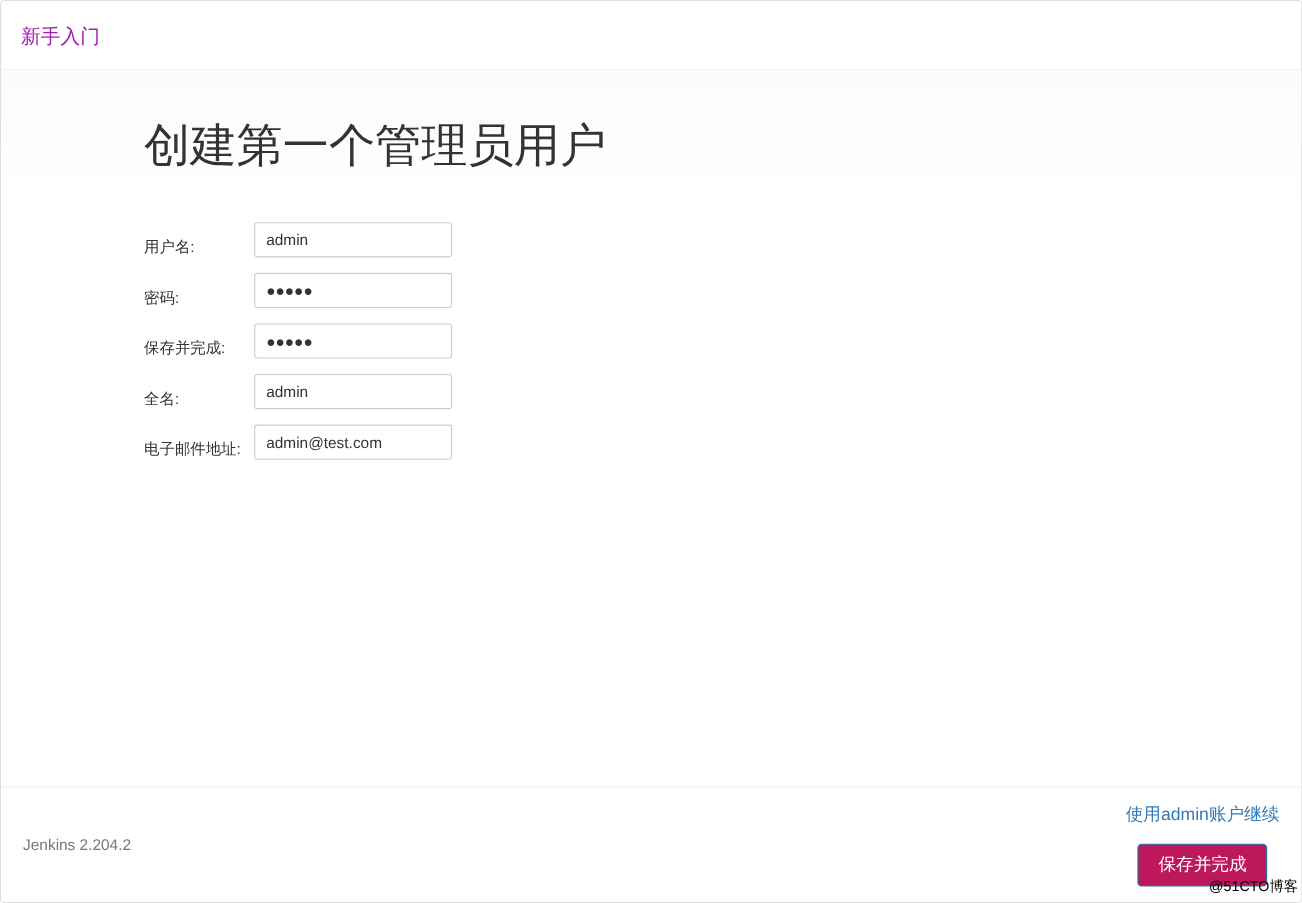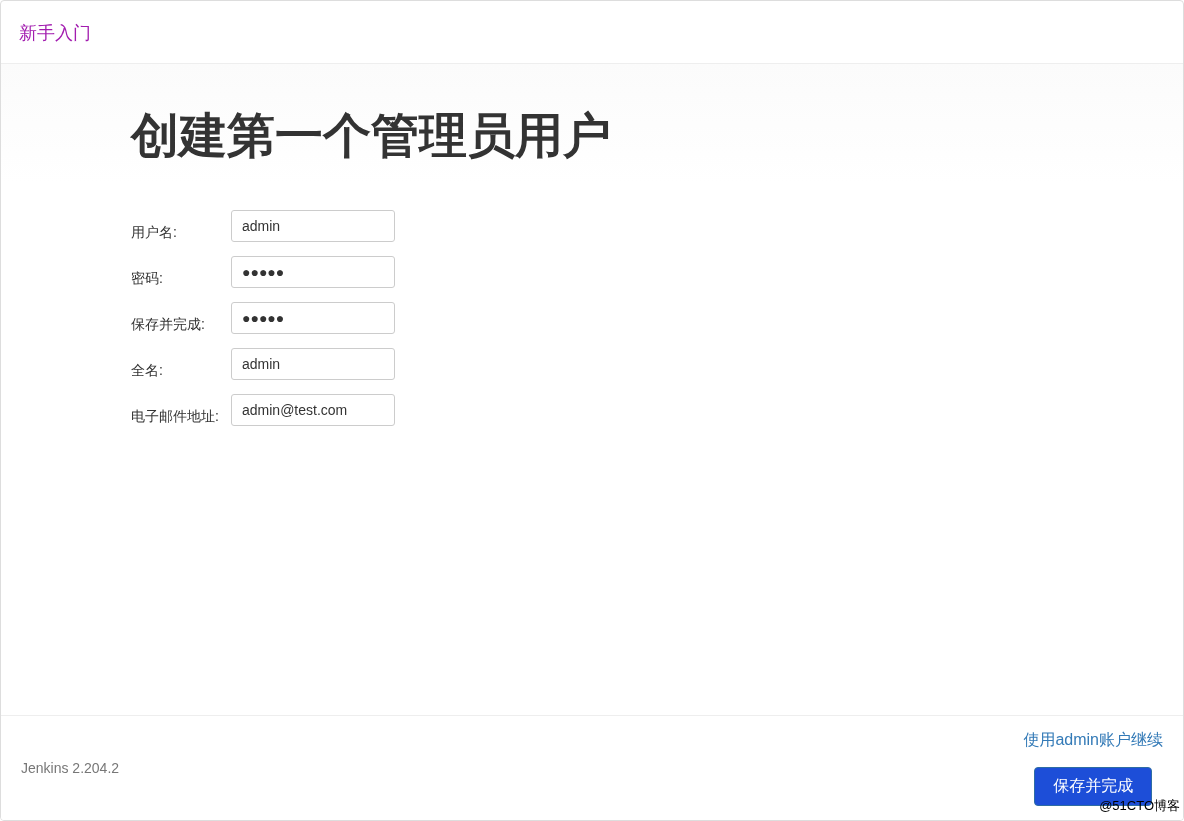--- a/index.html
+++ b/index.html
@@ -32,40 +32,40 @@
     .content {
       flex: 1 1 auto;
       padding: 40px 0 0 0;
       background: linear-gradient(180deg, #fbfbfb 0%, #ffffff 120px);
       overflow: auto;
     }
     .inner {
       margin-left: 130px;
     }
     .page-heading {
-      font-size: 48px;
-      font-weight: 700;
+      font-size: 42px;
+      font-weight: 400;
       color: #333;
       margin-bottom: 42px;
     }
 
     .form-row {
       display: flex;
       align-items: flex-end;
       margin-bottom: 14px;
     }
     .form-label {
       width: 100px;
       font-size: 14px;
       color: #333;
       text-align: left;
       padding-right: 8px;
     }
     .form-input {
-      width: 164px;
+      width: 180px;
       height: 32px;
       padding: 4px 10px;
       font-size: 14px;
       color: #333;
       border: 1px solid #ccc;
       border-radius: 3px;
       background: #fff;
     }
 
     .footer {
@@ -89,21 +89,21 @@
     }
     .link-btn {
       color: #337ab7;
       font-size: 16px;
       text-decoration: none;
       cursor: pointer;
       background: none;
       border: none;
     }
     .primary-btn {
-      background: #1d4ed8;
+      background: #be185d;
       color: #fff;
       font-size: 16px;
       padding: 8px 18px;
       border: 1px solid #2e6da4;
       border-radius: 4px;
       cursor: pointer;
     }
 
     .watermark {
       position: fixed;

